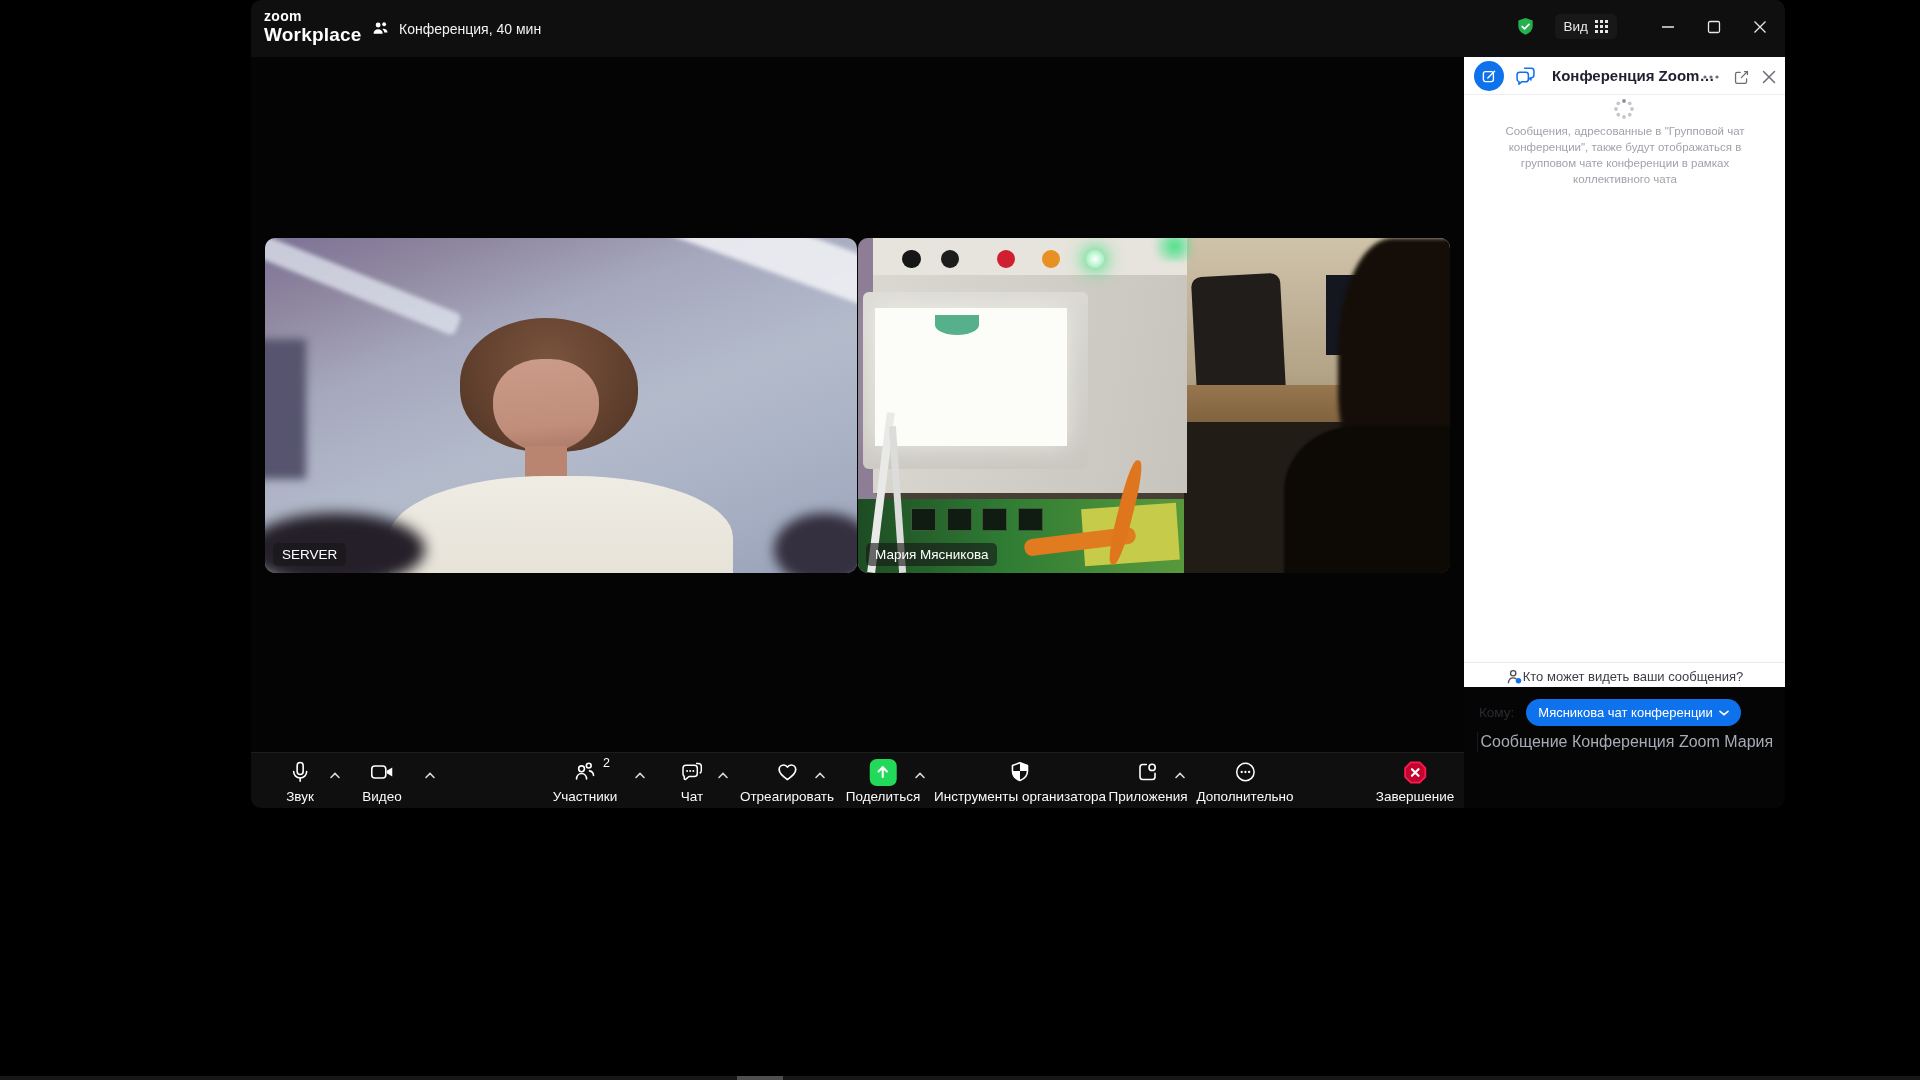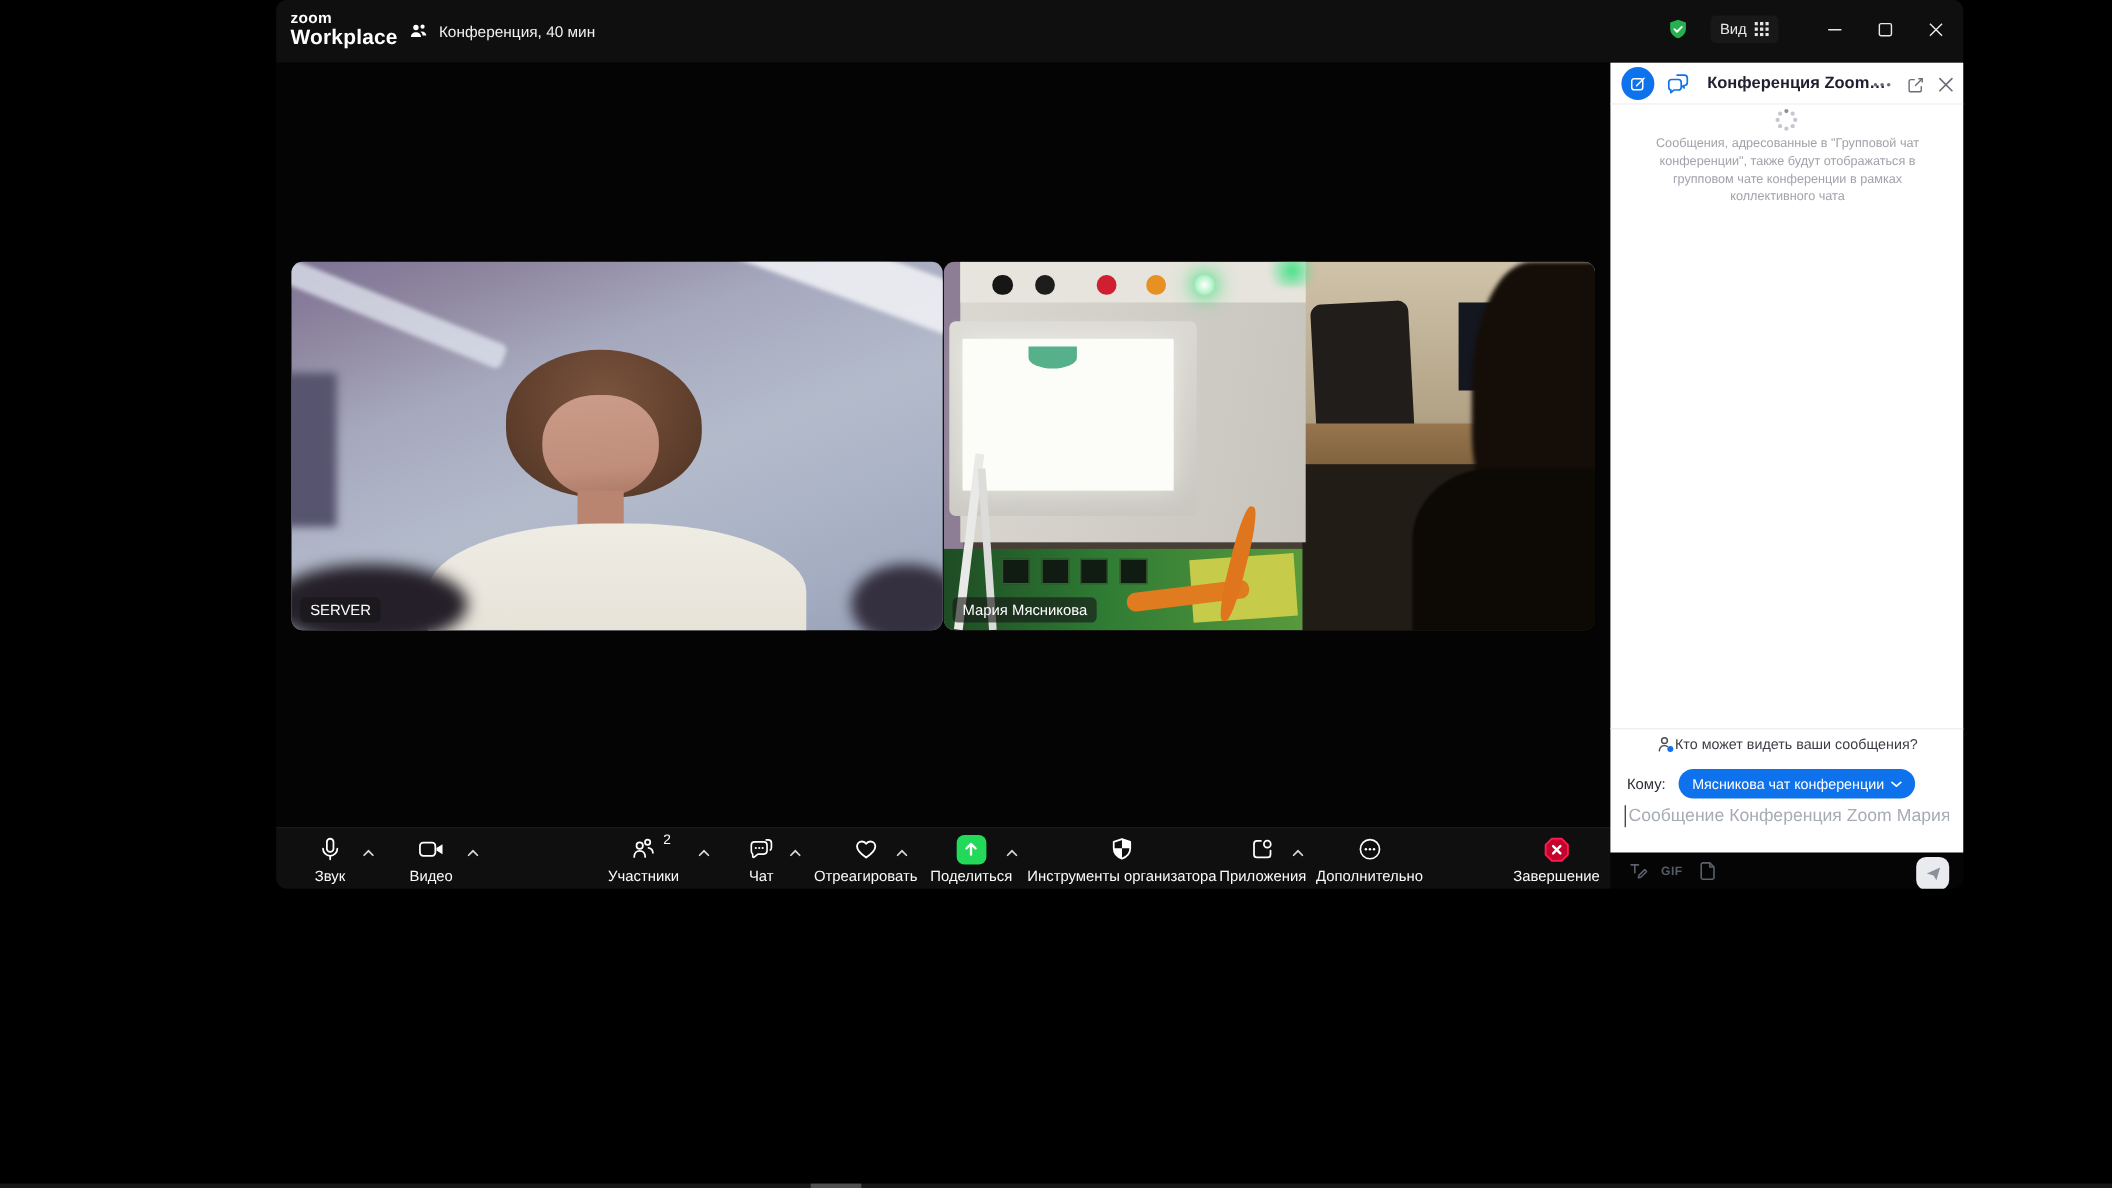--- a/index.html
+++ b/index.html
@@ -68,21 +68,21 @@
   
   #toolbar { position:absolute; left:0; top:695px; width:1213px; height:56px; background:#0f0f0f; border-top:1px solid #1d1d1d; }
   .tbi { position:absolute; top:5px; transform:translateX(-50%); display:flex; flex-direction:column; align-items:center; gap:3px; color:#fff; cursor:default; }
   .tbi-ic { height:28px; display:flex; align-items:center; justify-content:center; position:relative; }
   .tbi-lb { font-size:13.5px; white-space:nowrap; color:#fbfbfb; }
   .chev { position:absolute; top:15px; transform:translateX(-50%); padding:4px; }
   .badge2 { position:absolute; right:-13px; top:-2px; font-size:12.5px; color:#fff; }
   .share-box { width:27px; height:27px; background:#23d959; border-radius:7px; display:flex; align-items:center; justify-content:center; }
 
   
-  #chat { position:absolute; left:1213px; top:57px; width:321px; height:718px; background:#fff; }
+  #chat { position:absolute; left:1213px; top:57px; width:321px; height:630px; background:#fff; }
   #chat-header { position:absolute; left:0; top:0; width:100%; height:38px; border-bottom:1px solid #ededf0; display:flex; align-items:center; }
   #compose-btn { position:absolute; left:10px; top:4px; width:30px; height:30px; border-radius:50%; background:#0E72ED; display:flex; align-items:center; justify-content:center; }
   #bubbles-ic { position:absolute; left:50px; top:8px; }
   #chat-title { position:absolute; left:88px; top:10px; font-size:15px; font-weight:700; color:#1f1f30; white-space:nowrap; }
   .hdr-ic { position:absolute; top:9px; width:22px; height:22px; display:flex; align-items:center; justify-content:center; color:#6c6c78; }
   #spinner { position:absolute; left:148px; top:40px; }
   #chat-notice { position:absolute; left:24px; top:66px; width:274px; text-align:center; font-size:11.5px; line-height:1.4; color:#a2a2ab; }
   #vis-row { position:absolute; left:0; top:605px; width:100%; height:27px; border-top:1px solid #ebebee; display:flex; align-items:center; justify-content:center; gap:0; font-size:13px; color:#3d3d48; }
   #to-row { position:absolute; left:15px; top:642px; display:flex; align-items:center; gap:12px; }
   #to-label { font-size:13.5px; color:#2b2b35; }
@@ -224,21 +224,21 @@
             </svg>
           </div>
           <div class="tbi-lb">Звук</div>
         </div>
         <div class="chev" style="left:84px">
           <svg width="12" height="7" viewBox="0 0 12 7" fill="none" stroke="#d8d8d8" stroke-width="1.6" stroke-linecap="round">
               <path d="M2 5.5L6 1.5l4 4"></path>
             </svg>
         </div>
 
-        <div class="tbi" style="left:141px">
+        <div class="tbi" style="left:131px">
           <div class="tbi-ic">
             <svg width="26" height="24" viewBox="0 0 26 24" fill="none" stroke="#fff" stroke-width="1.6" stroke-linejoin="round">
               <rect x="2.5" y="6" width="14" height="12" rx="3"></rect>
               <path d="M17.5 10.8l5.5-3.4v9.2l-5.5-3.4z" fill="#fff" stroke="none"></path>
             </svg>
           </div>
           <div class="tbi-lb">Видео</div>
         </div>
         <div class="chev" style="left:179px">
           <svg width="12" height="7" viewBox="0 0 12 7" fill="none" stroke="#d8d8d8" stroke-width="1.6" stroke-linecap="round">
@@ -438,40 +438,20 @@
               </svg>
           </span>
         </span>
       </div>
 
       <div id="msg-input">
         <span id="caret"></span>
         <span id="msg-ph">Сообщение Конференция Zoom Мария…</span>
       </div>
 
-      <div id="composer-row">
-        <div class="comp-ic" style="left:16px">
-          <svg width="19" height="19" viewBox="0 0 20 20" fill="none" stroke="#5b626e" stroke-width="1.5" stroke-linecap="round">
-            <path d="M3 4.5h7M6.5 4.5V12"></path>
-            <path d="M10.5 14.5l5.5-5.5 1.8 1.8-5.5 5.5-2.4.6z" stroke-linejoin="round"></path>
-          </svg>
-        </div>
-        <div class="comp-ic" style="left:46px;top:7px" id="gif-btn">GIF</div>
-        <div class="comp-ic" style="left:80px">
-          <svg width="17" height="19" viewBox="0 0 18 20" fill="none" stroke="#5b626e" stroke-width="1.5" stroke-linejoin="round">
-            <path d="M4.5 2.5h6.5l4 4v10a1.8 1.8 0 0 1-1.8 1.8H4.5a1.8 1.8 0 0 1-1.8-1.8V4.3a1.8 1.8 0 0 1 1.8-1.8z"></path>
-            <path d="M11 2.5v4h4"></path>
-          </svg>
-        </div>
-        <div id="send-btn">
-          <svg width="15" height="15" viewBox="0 0 18 18" fill="#8b919c">
-            <path d="M2 8.4L16.5 2l-4 14-3.2-5.2L2 8.4z"></path>
-          </svg>
-        </div>
-      </div>
     </div>
 
   </div>
 
   <div id="taskbar-hint">
     <div id="taskbar-seg"></div>
   </div>
 </div>
 
 </body></html>

